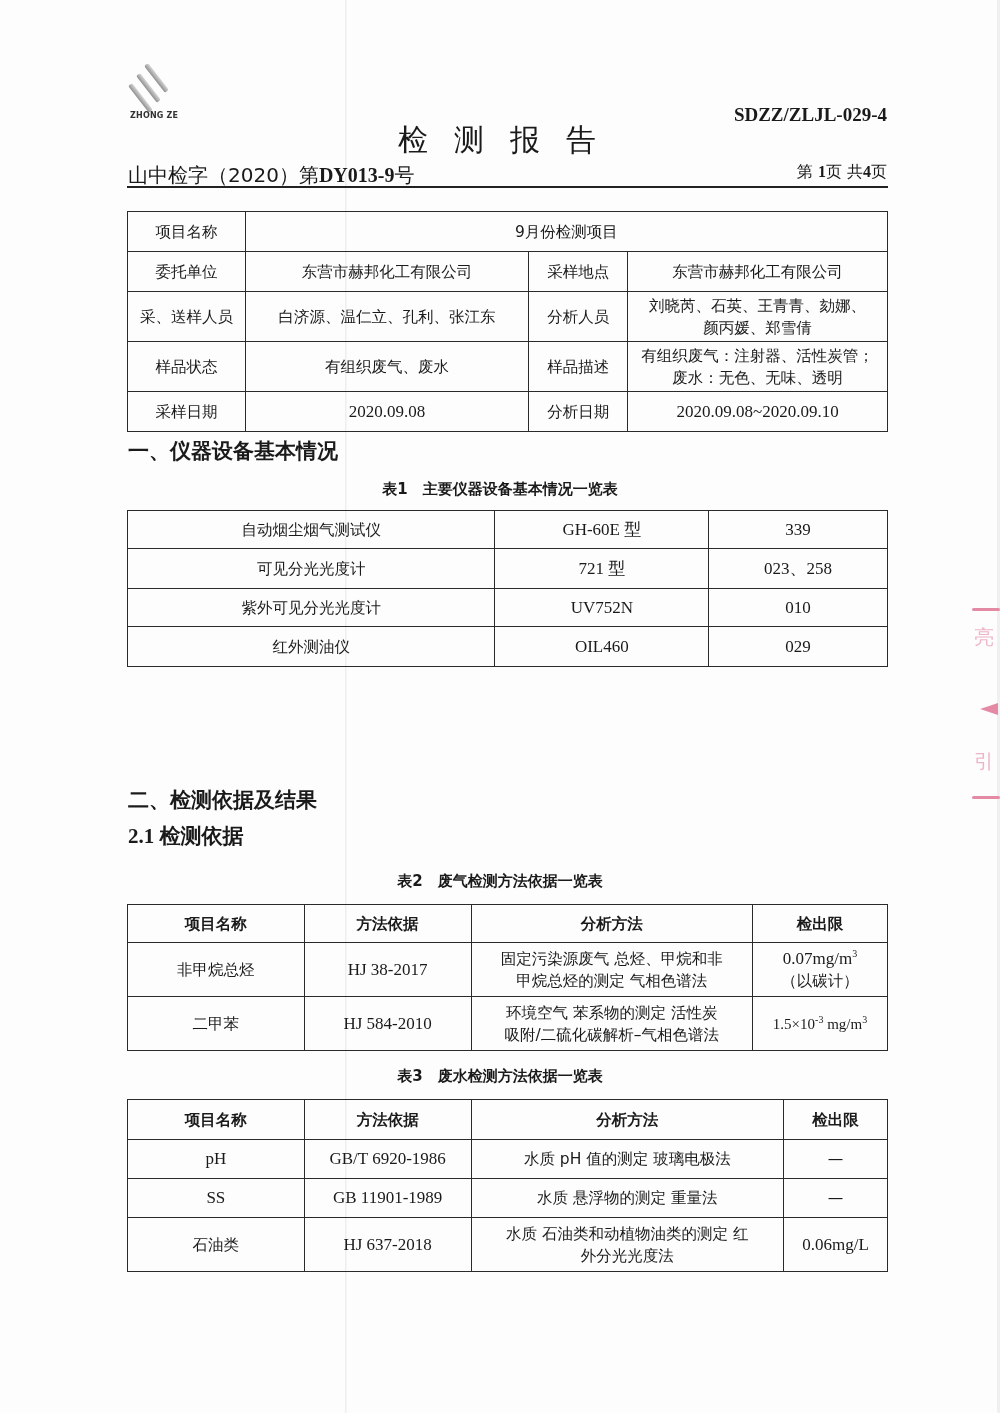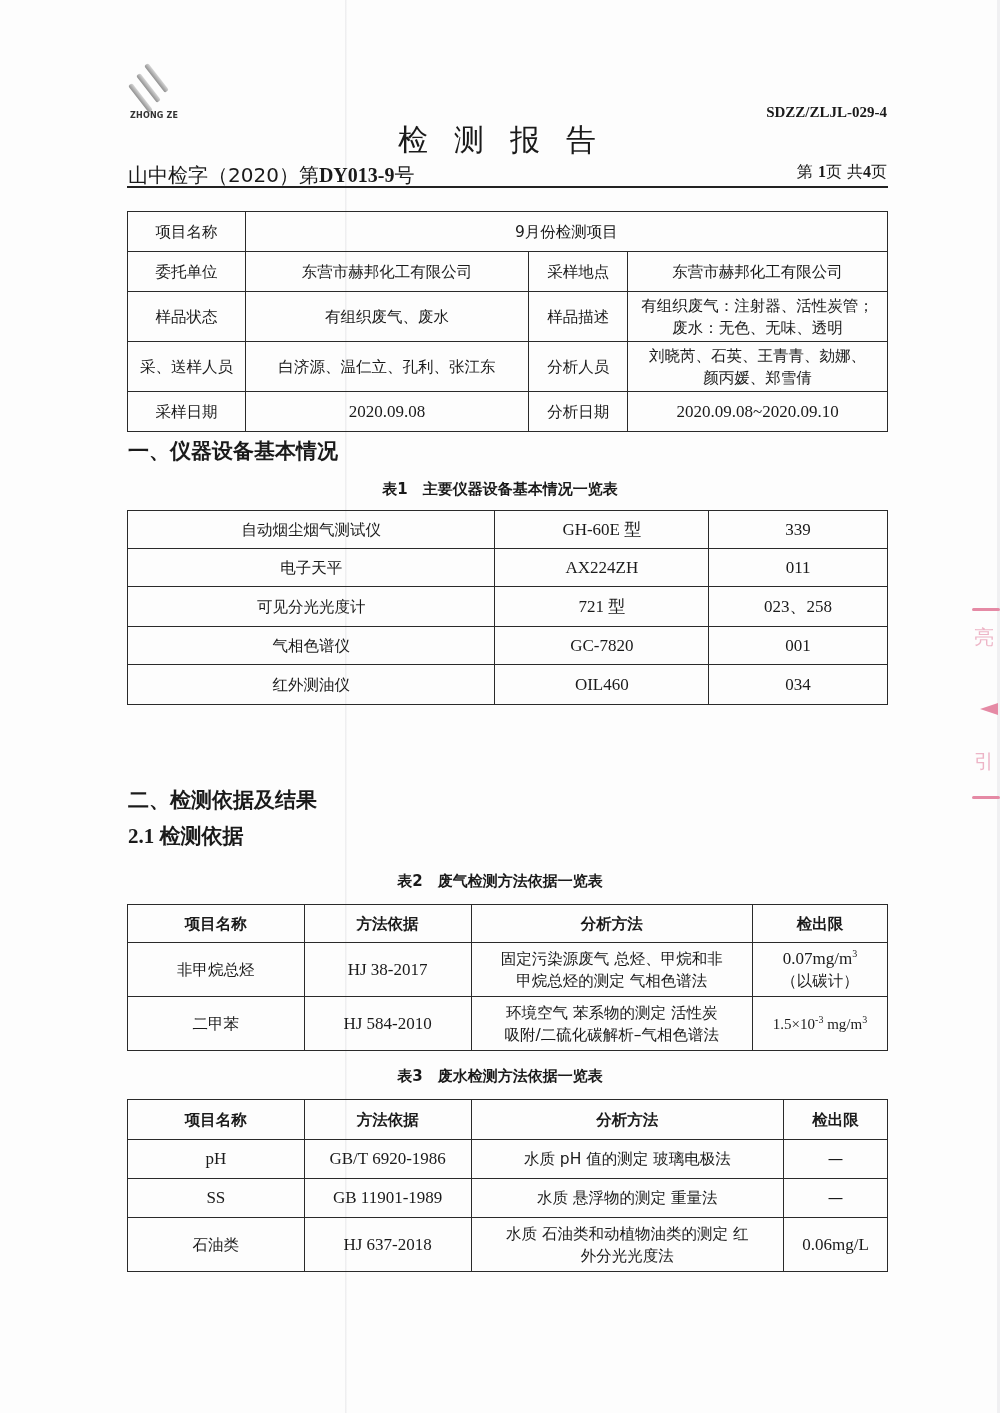--- a/index.html
+++ b/index.html
@@ -22,21 +22,21 @@
   .logo .bar {
     position: absolute; width: 34px; height: 5px; border-radius: 2px;
     background: linear-gradient(to bottom, #d6d6d6, #8f8f8f);
     transform: rotate(52deg); transform-origin: left center;
   }
   .logo .txt {
     position: absolute; left: 2px; top: 51px; font-family: "DejaVu Sans", sans-serif;
     font-size: 8px; font-weight: bold; color: #333; letter-spacing: 0.2px; white-space: nowrap;
   }
   .doc-code {
-    position: absolute; right: 113px; top: 104px; font-size: 15px; font-weight: bold;
+    position: absolute; right: 113px; top: 104px; font-size: 19px; font-weight: bold;
     font-family: "Liberation Serif", serif;
   }
   .title {
     position: absolute; left: 0; width: 1000px; top: 120px; text-align: center;
     font-size: 30px; letter-spacing: 26px; font-family: "DejaVu Sans", sans-serif;
     padding-left: 20px; box-sizing: border-box;
   }
   .report-no {
     position: absolute; left: 128px; top: 162px; font-size: 20px;
     font-family: "DejaVu Sans", sans-serif;
@@ -114,35 +114,35 @@
     <td>项目名称</td>
     <td colspan="3">9月份检测项目</td>
   </tr>
   <tr style="height:40px">
     <td>委托单位</td>
     <td>东营市赫邦化工有限公司</td>
     <td>采样地点</td>
     <td>东营市赫邦化工有限公司</td>
   </tr>
   <tr style="height:50px">
+    <td>采、送样人员</td>
+    <td>白济源、温仁立、孔利、张江东</td>
+    <td>分析人员</td>
+    <td>
+      <div>刘晓芮、石英、王青青、劾娜、</div>
+      <div>颜丙媛、郑雪倩</div>
+    </td>
+  </tr>
+  <tr style="height:50px">
     <td>样品状态</td>
     <td>有组织废气、废水</td>
     <td>样品描述</td>
     <td>
       <div>有组织废气：注射器、活性炭管；</div>
       <div>废水：无色、无味、透明</div>
-    </td>
-  </tr>
-  <tr style="height:50px">
-    <td>采、送样人员</td>
-    <td>白济源、温仁立、孔利、张江东</td>
-    <td>分析人员</td>
-    <td>
-      <div>刘晓芮、石英、王青青、劾娜、</div>
-      <div>颜丙媛、郑雪倩</div>
     </td>
   </tr>
   <tr style="height:40px">
     <td>采样日期</td>
     <td class="num">2020.09.08</td>
     <td>分析日期</td>
     <td class="num">2020.09.08~2020.09.10</td>
   </tr>
 </tbody>
   </table>
@@ -155,39 +155,34 @@
       <col style="width:368px">
       <col style="width:214px">
       <col style="width:179px">
     </colgroup>
   <tbody>
   <tr style="height:38px">
     <td>自动烟尘烟气测试仪</td>
     <td class="num">GH-60E 型</td>
     <td class="num">339</td>
   </tr>
-  <tr style="height:38px">
-    <td>电子天平</td>
-    <td class="num">AX224ZH</td>
-    <td class="num">011</td>
-  </tr>
   <tr style="height:40px">
     <td>可见分光光度计</td>
     <td class="num">721 型</td>
     <td class="num">023、258</td>
   </tr>
   <tr style="height:38px">
-    <td>气相色谱仪</td>
-    <td class="num">GC-7820</td>
-    <td class="num">001</td>
+    <td>紫外可见分光光度计</td>
+    <td class="num">UV752N</td>
+    <td class="num">010</td>
   </tr>
   <tr style="height:40px">
     <td>红外测油仪</td>
     <td class="num">OIL460</td>
-    <td class="num">034</td>
+    <td class="num">029</td>
   </tr>
 </tbody>
   </table>
 
 <div class="h1" style="top:786px;">二、检测依据及结果</div>
 <div class="h1" style="top:822px;">2.1 检测依据</div>
 <div class="caption" style="top:872px;">表2　废气检测方法依据一览表</div>
 
 <table class="grid" style="left:127px; top:904px; width:761px;">
   <colgroup>

